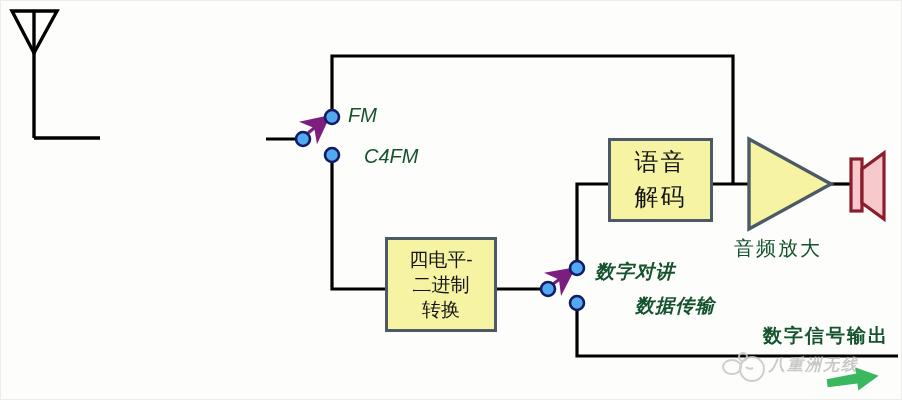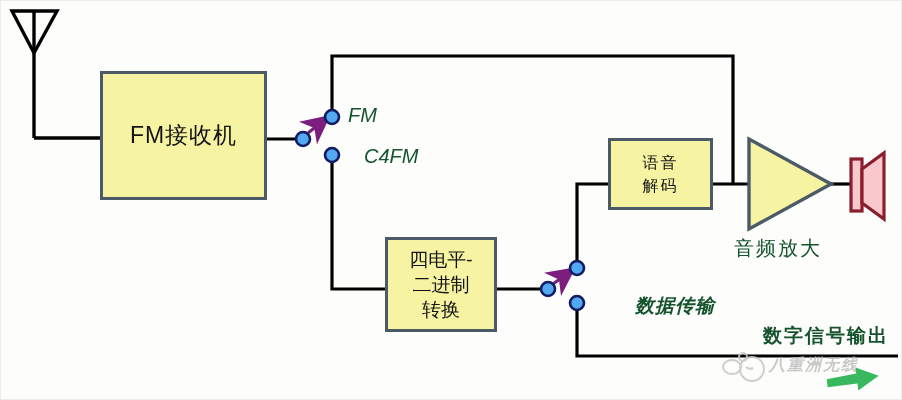--- a/index.html
+++ b/index.html
@@ -5,21 +5,21 @@
   html,body{margin:0;padding:0;background:#fff;font-family:"Liberation Sans","DejaVu Sans",sans-serif;}
   .stage{position:relative;width:902px;height:400px;background:#fdfdfb;border:1px solid #ececea;box-sizing:border-box;overflow:hidden;}
   .layer{position:absolute;left:0;top:0;width:902px;height:400px;}
   .wire-layer{z-index:2;}
   .arrow-layer{z-index:5;}
   .box{position:absolute;z-index:3;background:#f6f3a2;border:3px solid #4b5a66;box-sizing:border-box;
        display:flex;flex-direction:column;align-items:center;justify-content:center;
        text-align:center;color:#141414;}
   .box-fm{left:99px;top:70px;width:167px;height:129px;font-size:23px;letter-spacing:1px;}
   .box-conv{left:384px;top:236px;width:112px;height:95px;font-size:19px;line-height:1.32;}
-  .box-dec{left:607px;top:137px;width:105px;height:72px;font-size:16px;line-height:1.45;letter-spacing:2px;}
+  .box-dec{left:607px;top:137px;width:105px;height:84px;font-size:24px;line-height:1.45;letter-spacing:2px;}
   .lbl{position:absolute;z-index:3;color:#14532d;white-space:nowrap;}
   .lbl-italic{font-style:italic;font-size:20px;}
   .lbl-sw2{font-style:italic;font-size:19px;font-weight:600;letter-spacing:1px;}
   .lbl-fm{left:347px;top:103px;}
   .lbl-c4fm{left:363px;top:144px;}
   .lbl-talk{left:594px;top:258px;}
   .lbl-data{left:594px;top:292px;margin-left:40px;}
   .lbl-amp{left:733px;top:234px;width:92px;font-size:20px;text-align:left;letter-spacing:2px;}
   .lbl-out{left:762px;top:322px;font-size:19px;font-weight:600;letter-spacing:2px;}
   .watermark-text{left:768px;top:354px;z-index:4;font-size:16px;font-style:italic;
@@ -76,37 +76,35 @@
     </g>
 
     <g>
       <line x1="552" y1="283" x2="567" y2="272" stroke="#7b1e7e" stroke-width="3.2" marker-end="url(#ah)"></line>
       <circle cx="547" cy="288" r="7" fill="#52a9ef" stroke="#131b63" stroke-width="2.6"></circle>
       <circle cx="576" cy="267" r="7" fill="#52a9ef" stroke="#131b63" stroke-width="2.6"></circle>
       <circle cx="576" cy="302" r="7" fill="#52a9ef" stroke="#131b63" stroke-width="2.6"></circle>
     </g>
   </svg>
 
-  <div class="box box-fm">
-    <span>FM接收机</span>
-  </div>
 
   <div class="box box-conv">
     <span>四电平-</span>
     <span>二进制</span>
     <span>转换</span>
   </div>
 
   <div class="box box-dec">
     <span>语音</span>
     <span>解码</span>
   </div>
 
   <div class="lbl lbl-italic lbl-fm">FM</div>
   <div class="lbl lbl-italic lbl-c4fm">C4FM</div>
+  <div class="lbl lbl-sw2 lbl-talk">数字对讲</div>
   <div class="lbl lbl-sw2 lbl-data">数据传输</div>
 
   <div class="lbl lbl-amp">音频放大</div>
   <div class="lbl lbl-out">数字信号输出</div>
 
   <div class="lbl watermark-text">八重洲无线</div>
 
   <svg class="arrow-layer" style="position:absolute;left:824px;top:364px;width:56px;height:30px;z-index:5;" viewBox="0 0 56 30">
     <g transform="rotate(-7 28 15)">
       <polygon points="2,11 32,9 32,3 54,14 32,26 32,19 2,19" fill="#2fb457" opacity="0.95"></polygon>

